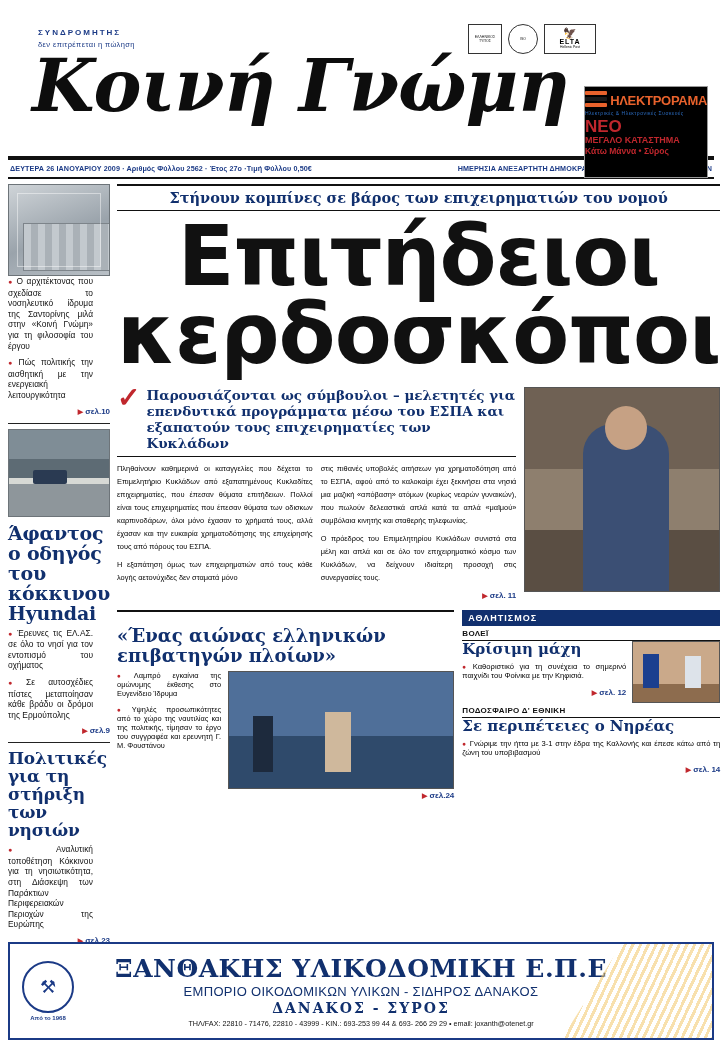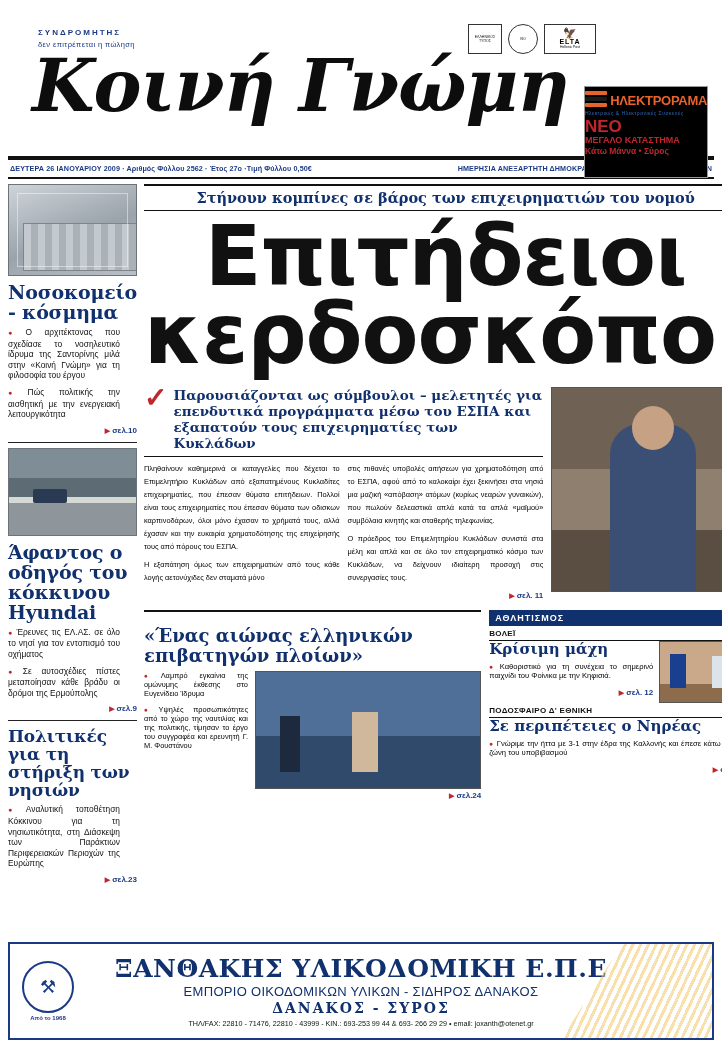--- a/index.html
+++ b/index.html
@@ -205,21 +205,20 @@
     <div class="left">ΔΕΥΤΕΡΑ 26 ΙΑΝΟΥΑΡΙΟΥ 2009  ·  Αριθμός Φύλλου 2562  · Έτος 27ο ·Τιμή Φύλλου 0,50€</div>
     <div class="right">ΗΜΕΡΗΣΙΑ ΑΝΕΞΑΡΤΗΤΗ ΔΗΜΟΚΡΑΤΙΚΗ ΕΦΗΜΕΡΙΔΑ ΤΩΝ ΚΥΚΛΑΔΩΝ</div>
   </div>
   <div class="rule-thin"></div>
 
   <div class="content">
 
     <div class="col-left">
 
       <div class="photo p1"></div>
-      <h2 class="lead-head">Νοσοκομείο - κόσμημα</h2>
       <div class="bullets">
         <p>Ο αρχιτέκτονας που σχεδίασε το νοσηλευτικό ίδρυμα της Σαντορίνης μιλά στην «Κοινή Γνώμη» για τη φιλοσοφία του έργου</p>
         <p>Πώς πολιτικής την αισθητική με την ενεργειακή λειτουργικότητα</p>
       </div>
       <div class="seelink">σελ.10</div>
 
       <div class="hr-sep"></div>
 
       <div class="photo p2"></div>
       <h2 class="lead-head">Άφαντος ο οδηγός του κόκκινου Hyundai</h2>

